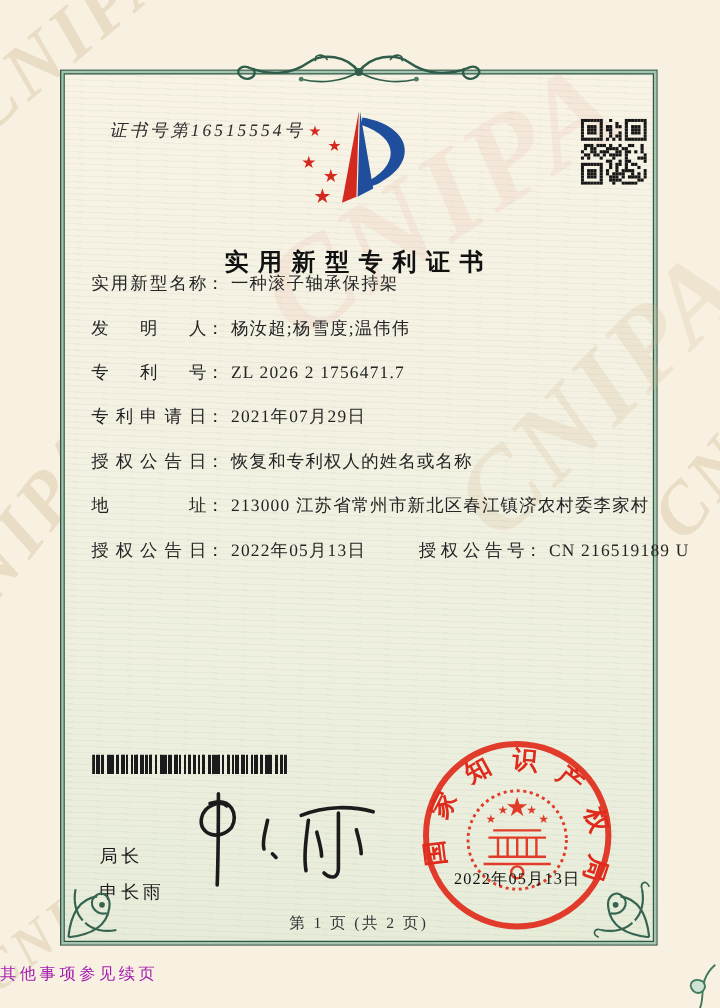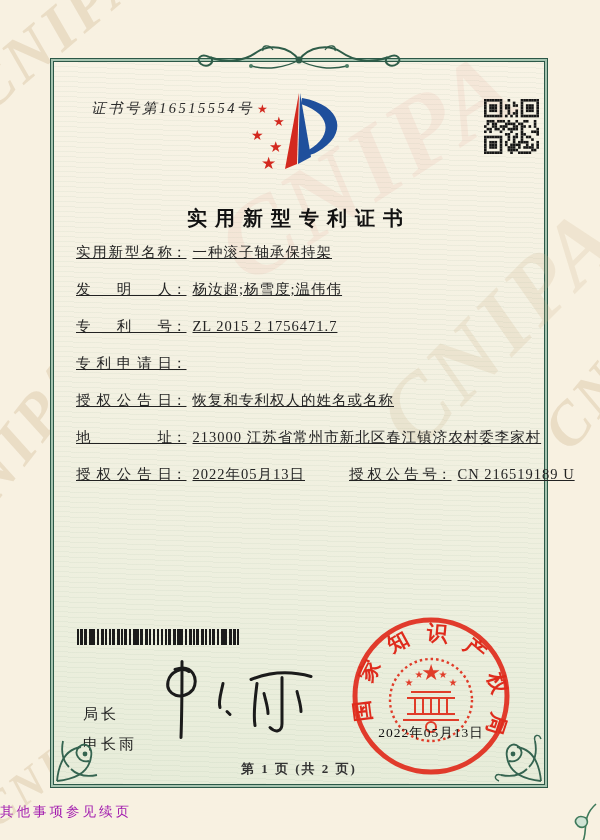--- a/index.html
+++ b/index.html
@@ -48,21 +48,21 @@
     font-size:14.5px; letter-spacing:2.5px; color:#2b2b2b;font-style:italic;
   }
   .logo { position:absolute; left:50%; top:30px; transform:translateX(-50%);
           width:124px; height:90px; }
   .qr   { position:absolute; right:8px; top:40px; width:55px; height:55px; }
   .title {
     position:absolute; top:110px; left:0; width:100%; text-align:center;
     font-size:20px; font-weight:bold; letter-spacing:8px; color:#111;margin-top:36px;
   }
   
-  .fields { position:absolute; left:25px; right:20px; top:184px;text-decoration:underline; }
+  .fields { position:absolute; left:25px; right:20px; top:168px; }
   .frow { display:flex; align-items:baseline; height:22px; margin-bottom:15px;
           font-size:14.5px; color:#242424; }
   .flabel { display:inline-block; width:96px; text-align:justify;
             text-align-last:justify; flex:none; }
   .fcolon { flex:none; margin-right:6px; }
   .fvalue { letter-spacing:1px; white-space:nowrap; }
   .pair { display:flex; align-items:baseline;justify-content:space-between; }
   .pair.second { margin-left:44px; }
   .pair.second .flabel { width:88px; }
   
@@ -84,21 +84,21 @@
                letter-spacing:3px; line-height:30px; color:#1d1d1d; }
   .sig-svg { position:absolute; left:100px; top:592px; width:180px; height:95px; }
   
   .seal { position:absolute; left:298px; top:555px; width:164px; height:164px; z-index:3; }
   .seal-date {
     position:absolute; left:-8px; top:110px; width:180px; text-align:center;
     font-size:13.5px; letter-spacing:1px; color:#111; z-index:4;
   }
   
   .page-info { position:absolute; bottom:9px; left:0; width:100%;
-               text-align:center; font-size:13px; letter-spacing:2px; color:#333;font-weight:bold; }
+               text-align:center; font-size:13px; letter-spacing:2px; color:#333; }
   .continuation { position:absolute; top:803px; left:0; width:100%;
                   text-align:left; font-size:13.5px; letter-spacing:3px;
                   color:#a21caf; z-index:1; }
 </style>
 </head>
 <body>
 
 <div class="wm wm1">CNIPA</div>
 <div class="wm wm2">CNIPA</div>
 <div class="wm wm3">CNIPA</div>
@@ -398,25 +398,26 @@
       <span class="fvalue">一种滚子轴承保持架</span>
     </div>
     <div class="frow">
       <span class="flabel">发明人</span>
         <span class="fcolon">：</span>
       <span class="fvalue">杨汝超;杨雪度;温伟伟</span>
     </div>
     <div class="frow">
       <span class="flabel">专利号</span>
         <span class="fcolon">：</span>
-      <span class="fvalue">ZL 2015 2 1756471.7</span>
+      <span class="fvalue">ZL 2026 2 1756471.7</span>
     </div>
     <div class="frow">
       <span class="flabel">专利申请日</span>
         <span class="fcolon">：</span>
+      <span class="fvalue">2021年07月29日</span>
     </div>
     <div class="frow">
       <span class="flabel">授权公告日</span>
         <span class="fcolon">：</span>
       <span class="fvalue">恢复和专利权人的姓名或名称</span>
     </div>
     <div class="frow">
       <span class="flabel">地址</span>
         <span class="fcolon">：</span>
       <span class="fvalue">213000 江苏省常州市新北区春江镇济农村委李家村</span>

